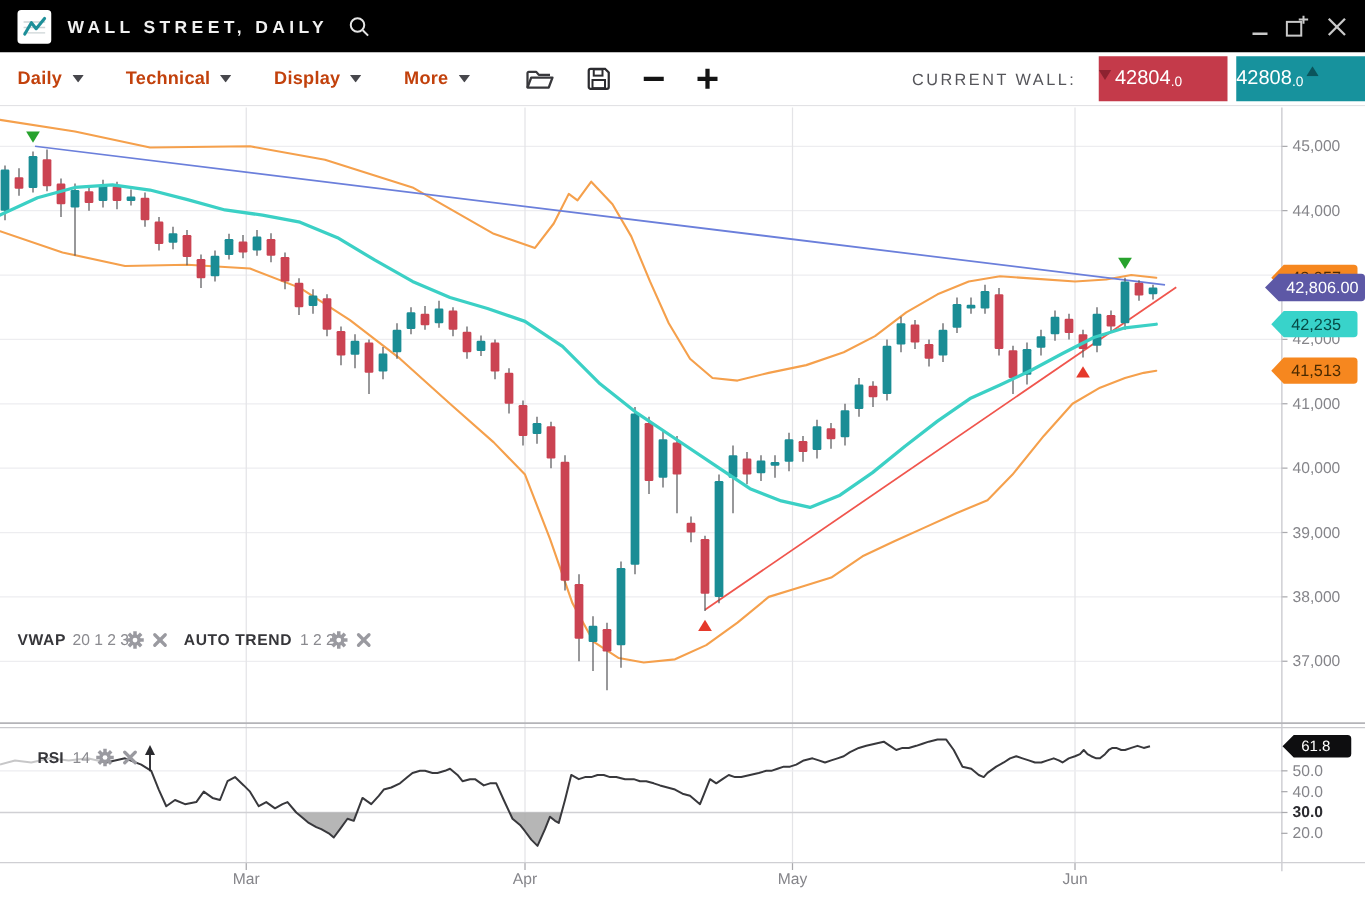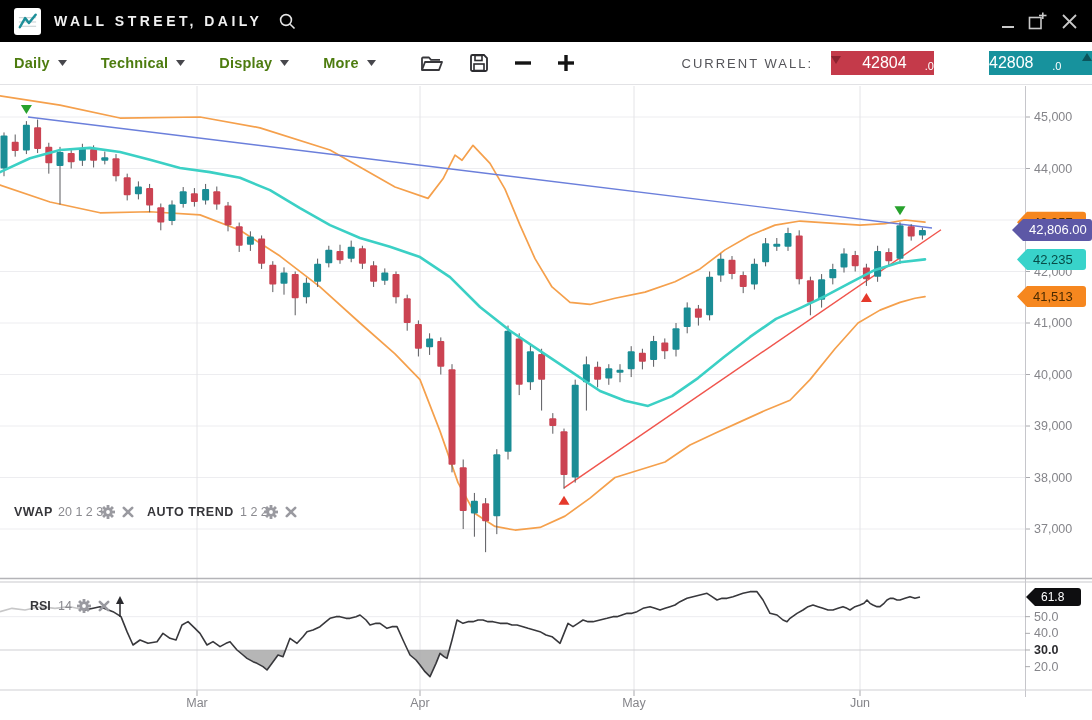--- a/index.html
+++ b/index.html
@@ -4,25 +4,25 @@
 <style>
   html,body{margin:0;padding:0}
   body{width:1092px;height:720px;overflow:hidden;background:#fff;font-family:"Liberation Sans",sans-serif}
   .titlebar{height:42px;background:#000;display:flex;align-items:center;padding:0 14px;box-sizing:border-box}
   .app-icon{width:27px;height:27px;background:#fff;border-radius:3px;margin-right:13px;display:flex;align-items:center;justify-content:center}
   .tb-title{color:#f0f0f0;font-size:14px;letter-spacing:3.5px;font-weight:700;white-space:nowrap}
   .search{margin-left:16px;cursor:pointer}
   .win{margin-left:auto;display:flex;align-items:center;gap:13px}
   .win svg{cursor:pointer}
   .toolbar{height:43px;border-bottom:1px solid #e2e2e5;display:flex;align-items:center;padding-left:14px;box-sizing:border-box;background:#fff}
-  .menu{display:flex;align-items:center;gap:8px;margin-right:34px;cursor:pointer;color:#4d7c0f;font-size:14.5px;font-weight:600;letter-spacing:.2px}
+  .menu{display:flex;align-items:center;gap:8px;margin-right:34px;cursor:pointer;color:#c2410c;font-size:14.5px;font-weight:600;letter-spacing:.2px}
   .tool-icons{display:flex;align-items:center;gap:25px;margin-left:10px}
   .tool-icons svg{cursor:pointer;display:block}
   .cp{margin-left:auto;color:#55555a;font-size:13px;letter-spacing:2px;margin-right:18px;white-space:nowrap}
-  .badge{width:103px;height:24px;display:flex;align-items:center;justify-content:space-between;color:#fff;font-size:16px;font-weight:500}
+  .badge{width:103px;height:36px;display:flex;align-items:center;justify-content:flex-start;color:#fff;font-size:16px;font-weight:500}
   .badge .frac{font-size:11px;margin-top:6px}
   .bid{margin-right:7px}
   #chart{display:block}
 </style>
 </head>
 <body>
 
 <div class="titlebar">
   <div class="app-icon">
     <svg width="23" height="23" viewBox="0 0 24 24">
@@ -99,21 +99,21 @@
       </svg>
   </div>
   <div class="cp">CURRENT WALL:</div>
   <div class="badge bid" style="background: rgb(196, 58, 74);">
     <svg width="10" height="8" style="margin-right:3px;margin-bottom:7px">
         <polygon points="0,0 10,0 5,8" fill="#8d2230"></polygon>
       </svg>
     <span>42804</span>
       <span class="frac">.0</span>
   </div>
-  <div class="badge ask" style="background: rgb(23, 146, 157); margin-left: 48px;">
+  <div class="badge ask" style="background: rgb(23, 146, 157);">
     <span>42808</span>
       <span class="frac">.0</span>
     <svg width="10" height="8" style="margin-left:2px;margin-bottom:12px">
         <polygon points="0,8 10,8 5,0" fill="#0b555c"></polygon>
       </svg>
   </div>
 </div>
 
 <svg id="chart" width="1092" height="635" viewBox="0 85 1092 635" xmlns="http://www.w3.org/2000/svg" font-family="Liberation Sans, sans-serif">
     <defs>

